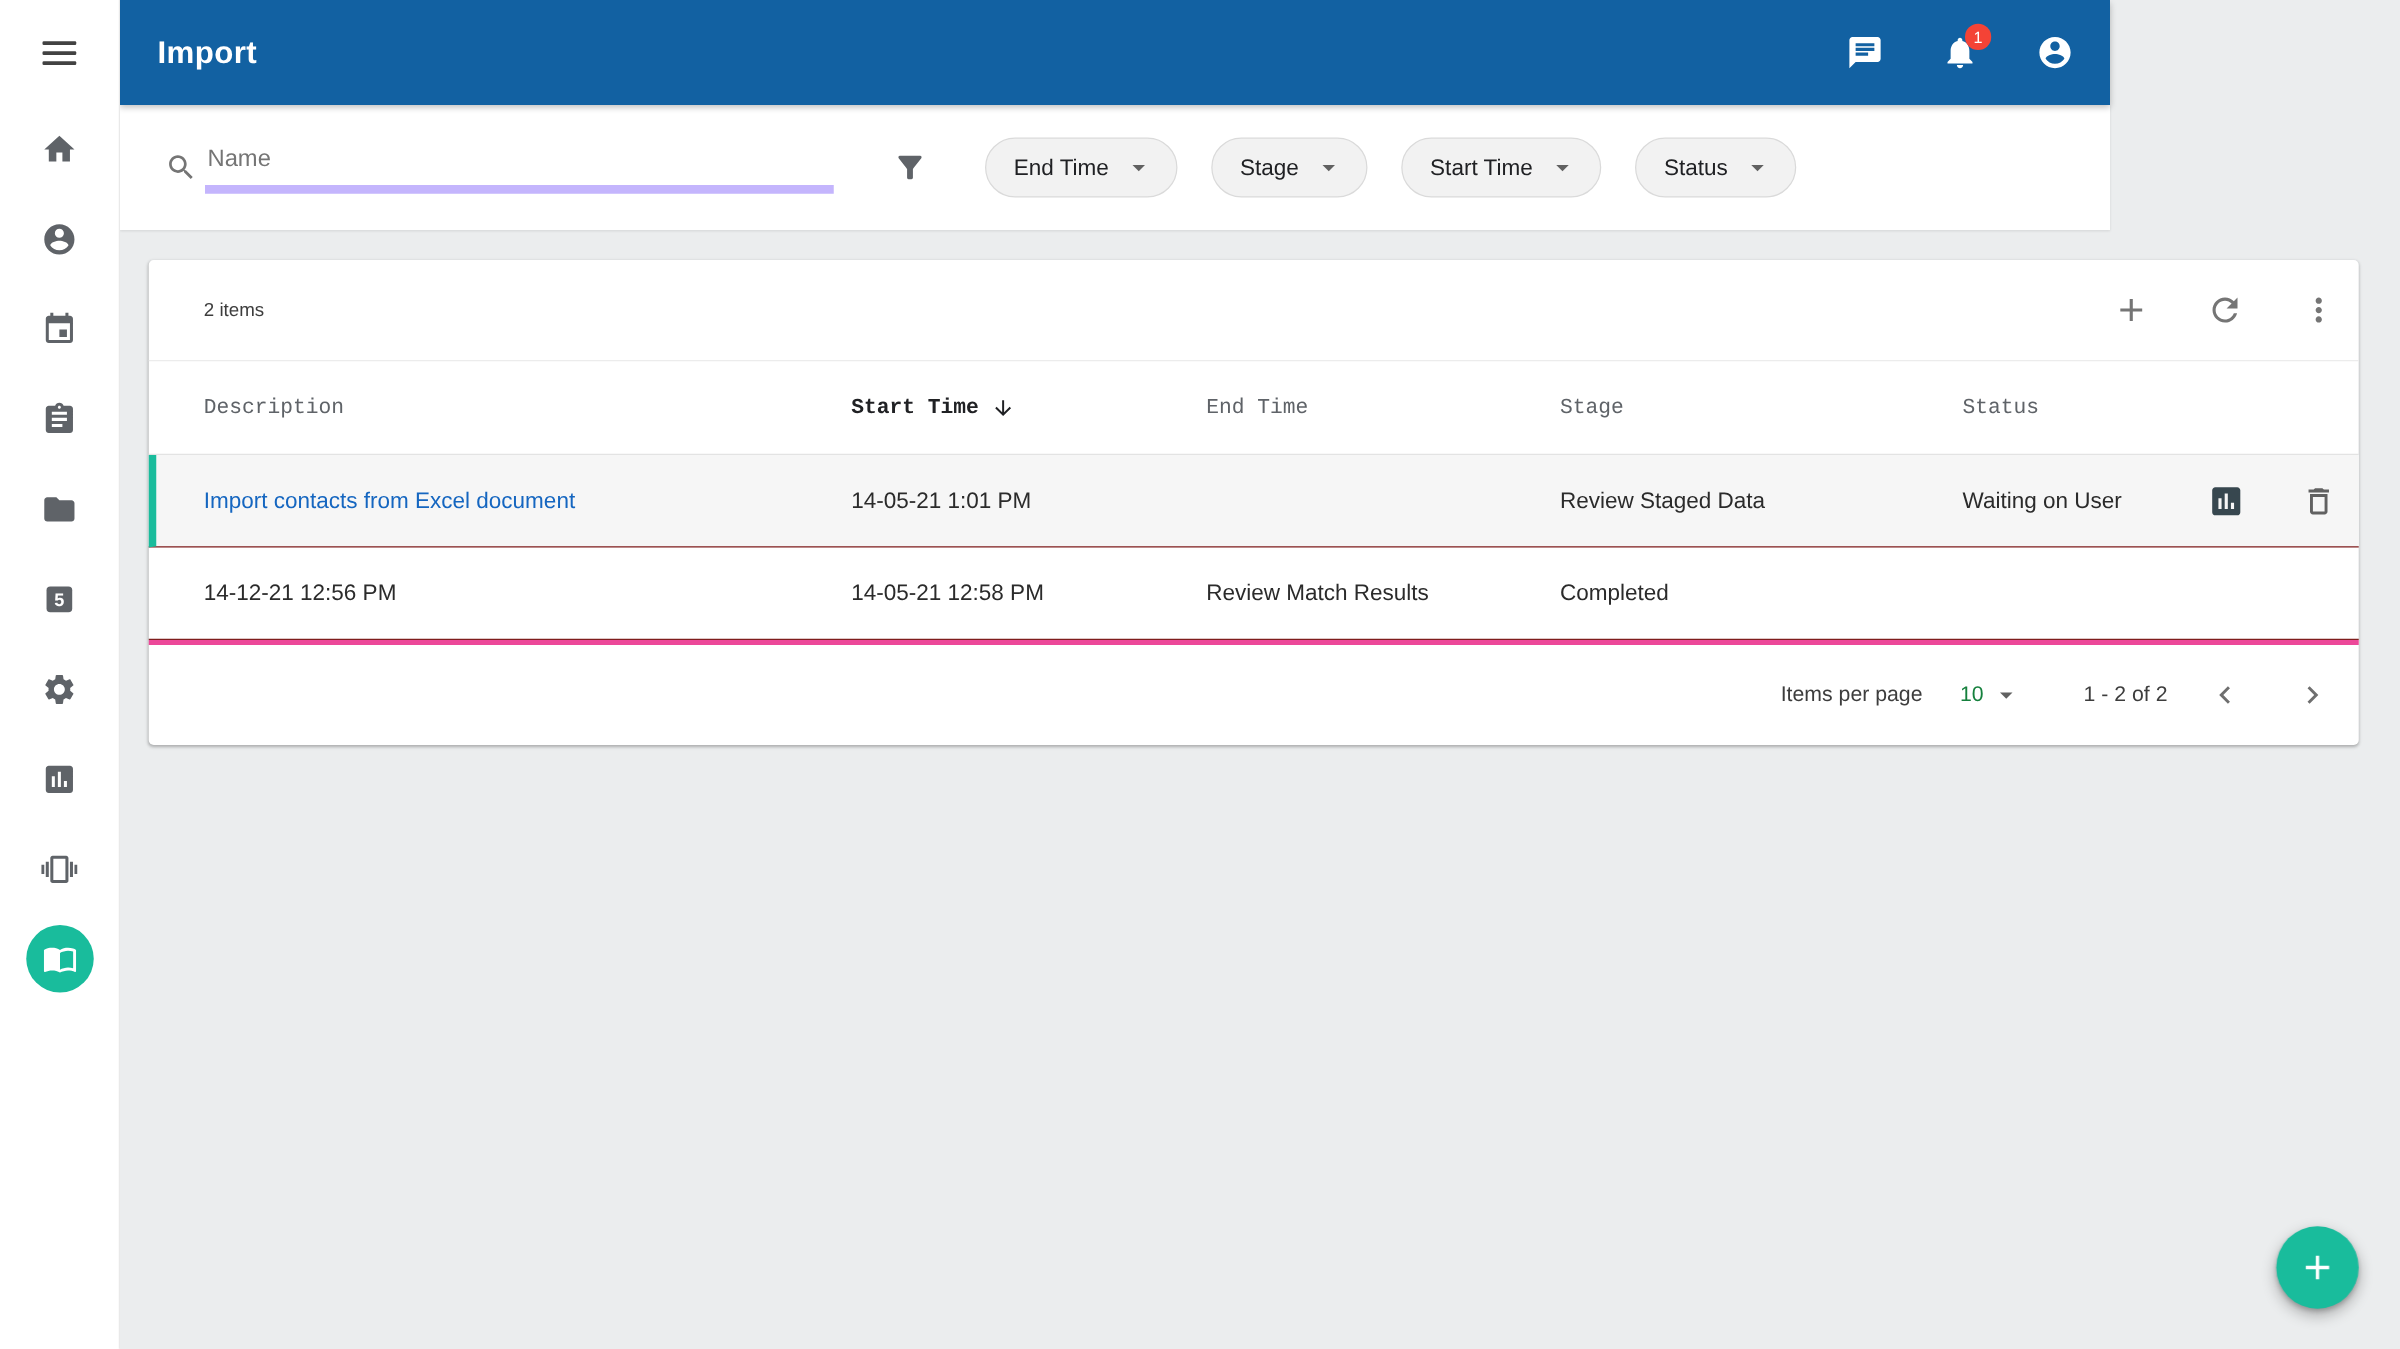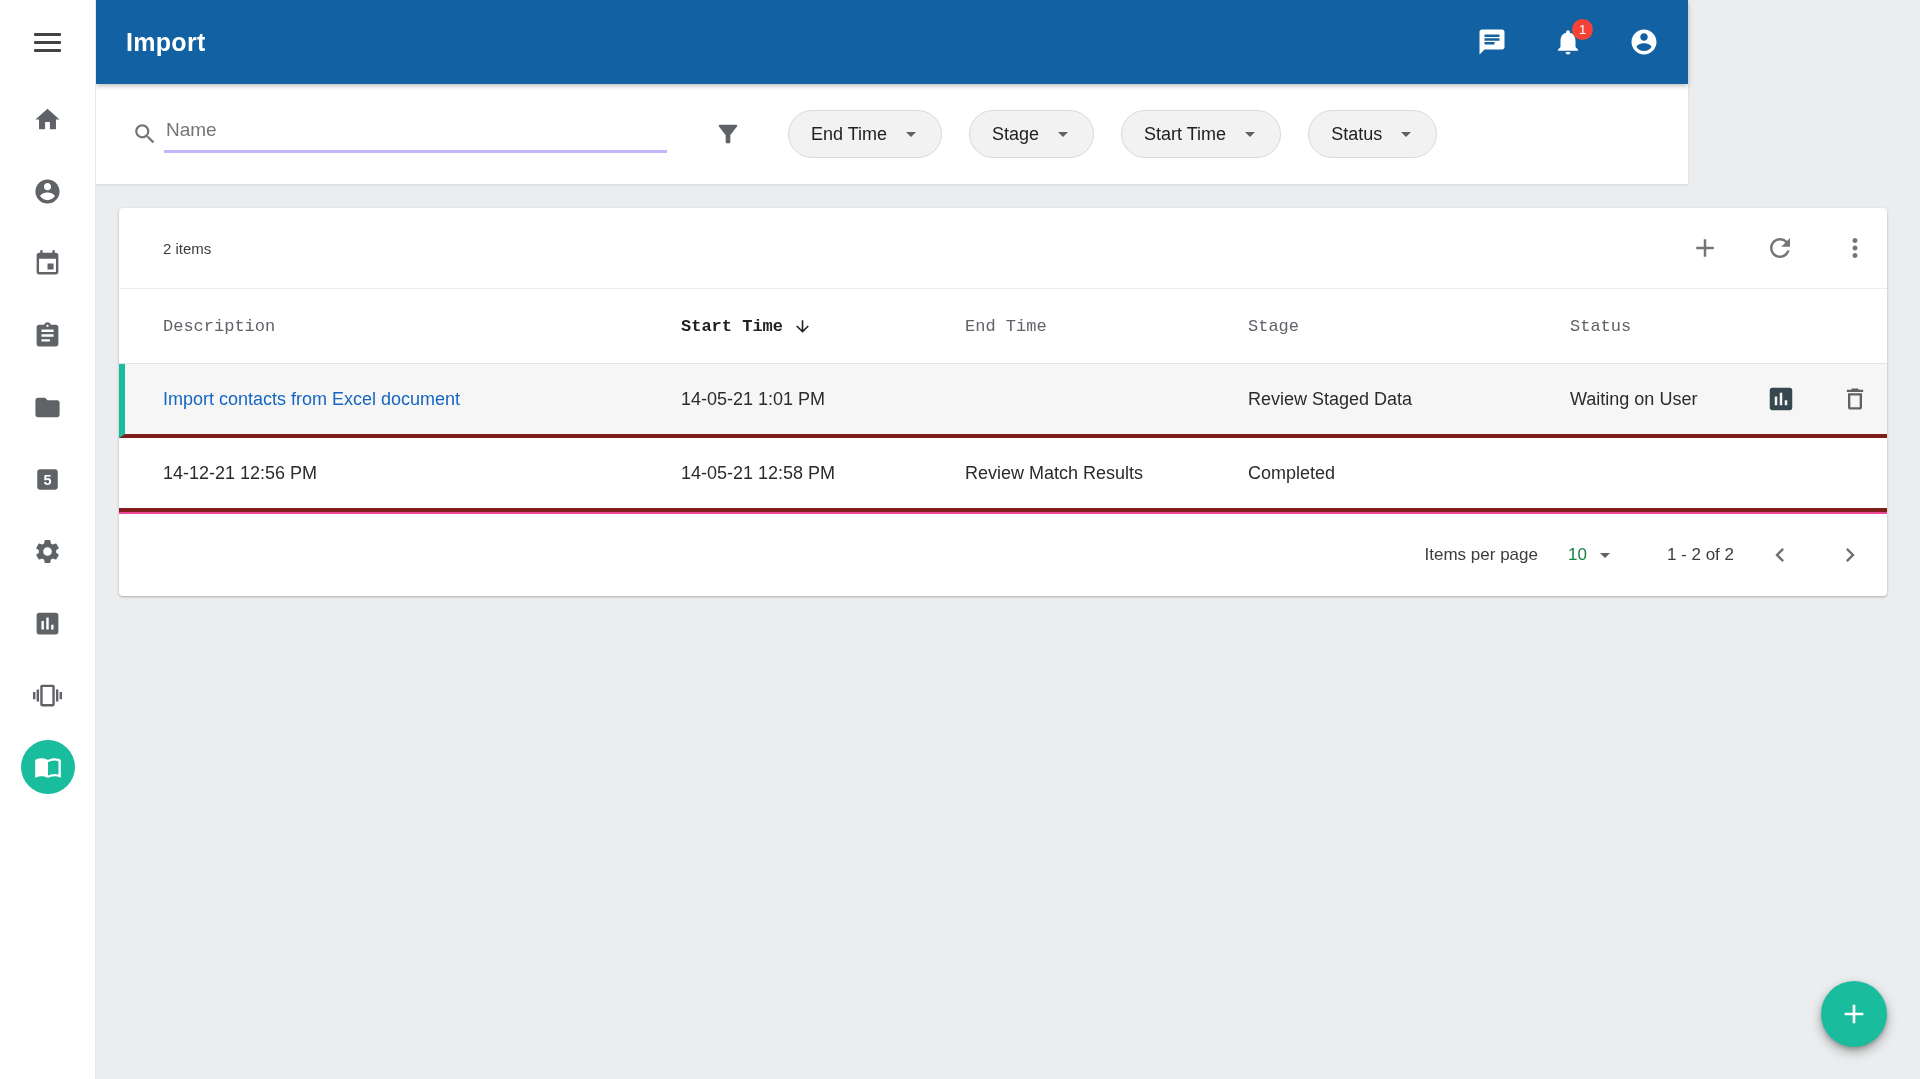--- a/index.html
+++ b/index.html
@@ -38,21 +38,21 @@
   .bell-wrap{position:relative;}
   .badge{position:absolute;top:-8px;right:-10px;min-width:21px;height:21px;border-radius:50%;
     background:var(--badge);color:#fff;font-size:13px;display:flex;align-items:center;justify-content:center;}
 
   
   .filterbar{height:100px;background:#fff;display:flex;align-items:center;padding-left:36px;
     box-shadow:0 1px 2px rgba(0,0,0,.10);position:relative;z-index:5;}
   .search{display:flex;align-items:center;}
   .search-icon svg{width:26px;height:26px;fill:#757575;}
   .search input{width:503px;margin-left:6px;border:none;outline:none;background:transparent;
-    border-bottom:3px solid #c4b5fd;font-size:19px;padding:4px 2px 9px;color:#3b82f6;}
+    border-bottom:7px solid #c4b5fd;font-size:19px;padding:4px 2px 9px;color:#3b82f6;}
   .search input::placeholder{color:#757575;}
   .funnel{margin-left:47px;color:#5f6368;}
   .funnel svg{width:28px;height:28px;fill:currentColor;}
   .chips{display:flex;align-items:center;gap:27px;margin-left:46px;}
   .chip{height:48px;border-radius:24px;background:#f2f2f2;border:1px solid #dadada;
     display:flex;align-items:center;padding:0 18px 0 22px;font-size:18px;color:#202124;}
   .chip .caret{margin-left:12px;}
   .caret svg{width:24px;height:24px;fill:#616161;}
 
   
@@ -65,30 +65,30 @@
   .card-actions svg{width:30px;height:30px;fill:#757575;}
 
   .tr{display:grid;grid-template-columns:518px 284px 283px 322px 185px 1fr;
     align-items:center;padding-left:44px;}
   .thead{height:76px;border-top:1px solid #ececec;border-bottom:1px solid #e3e3e3;
     font-size:17px;color:#5f6368;}
   .th{display:flex;align-items:center;font-family:Liberation Mono, monospace;}
   .th.sorted{color:#202124;font-weight:700;}
   .sort-arrow{margin-left:10px;}
   .sort-arrow svg{width:19px;height:19px;fill:#202124;}
-  .row{height:74px;font-size:18px;border-bottom:4px solid #7f1d1d;}
+  .row{height:74px;font-size:18px;border-bottom:1px solid #7f1d1d;}
   .row.highlight{background:#f6f6f6;border-left:6px solid var(--accent);padding-left:38px;}
   .row:last-of-type{border-bottom:none;}
   .cell-link{color:var(--link);text-decoration:none;font-size:18px;}
   .row-actions{display:flex;align-items:center;justify-content:flex-end;gap:45px;padding-right:18px;}
   .assessment-btn svg{width:30px;height:30px;fill:#37474f;}
   .trash-btn svg{width:28px;height:28px;fill:#616161;}
 
   .paginator{height:84px;display:flex;align-items:center;justify-content:flex-end;
-    padding-right:23px;font-size:17px;color:#3d3d3d;border-top:2px solid #ec4899;}
+    padding-right:23px;font-size:17px;color:#3d3d3d;border-top:4px solid #ec4899;}
   .page-size{margin-left:30px;display:flex;align-items:center;color:#15803d;font-size:17px;}
   .page-size .caret{margin-left:6px;}
   .range{margin-left:50px;}
   .pg-btn{margin-left:32px;color:#6f6f6f;}
   .pg-btn.next{margin-left:42px;}
   .pg-btn svg{width:28px;height:28px;fill:currentColor;}
 
   
   .fab{position:fixed;left:1821px;top:981px;width:66px;height:66px;border-radius:50%;
     background:var(--accent);display:flex;align-items:center;justify-content:center;

